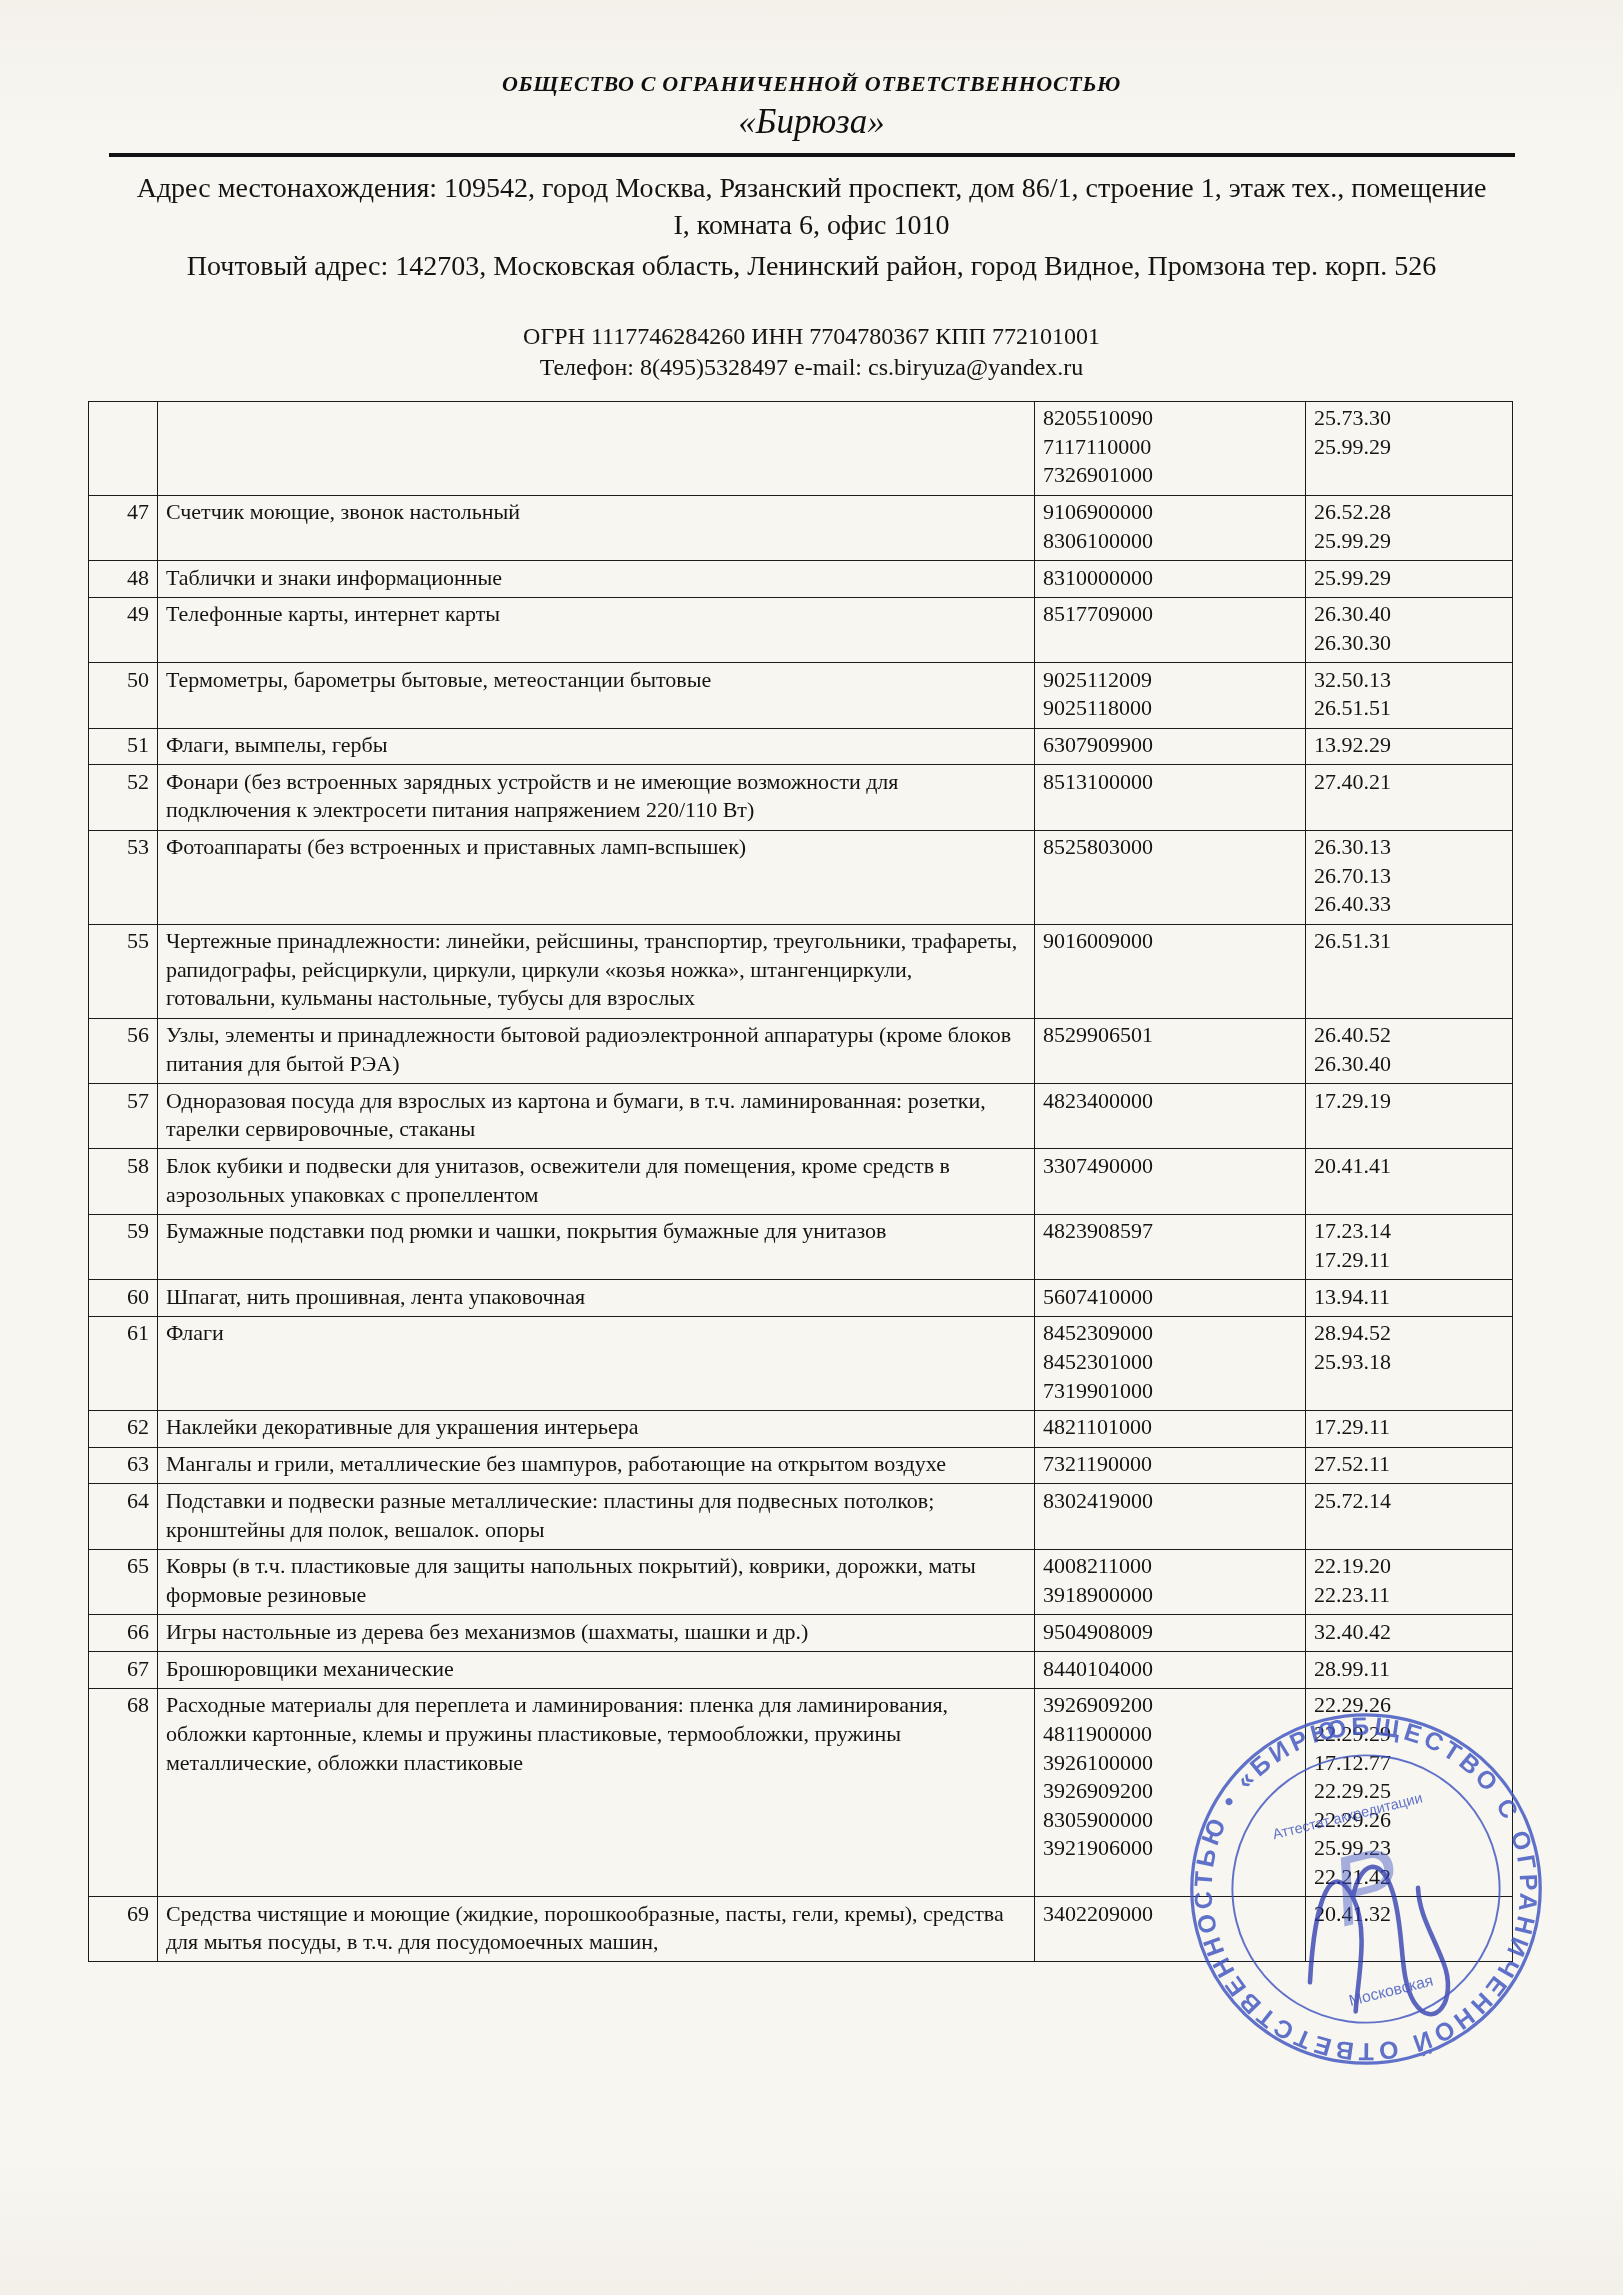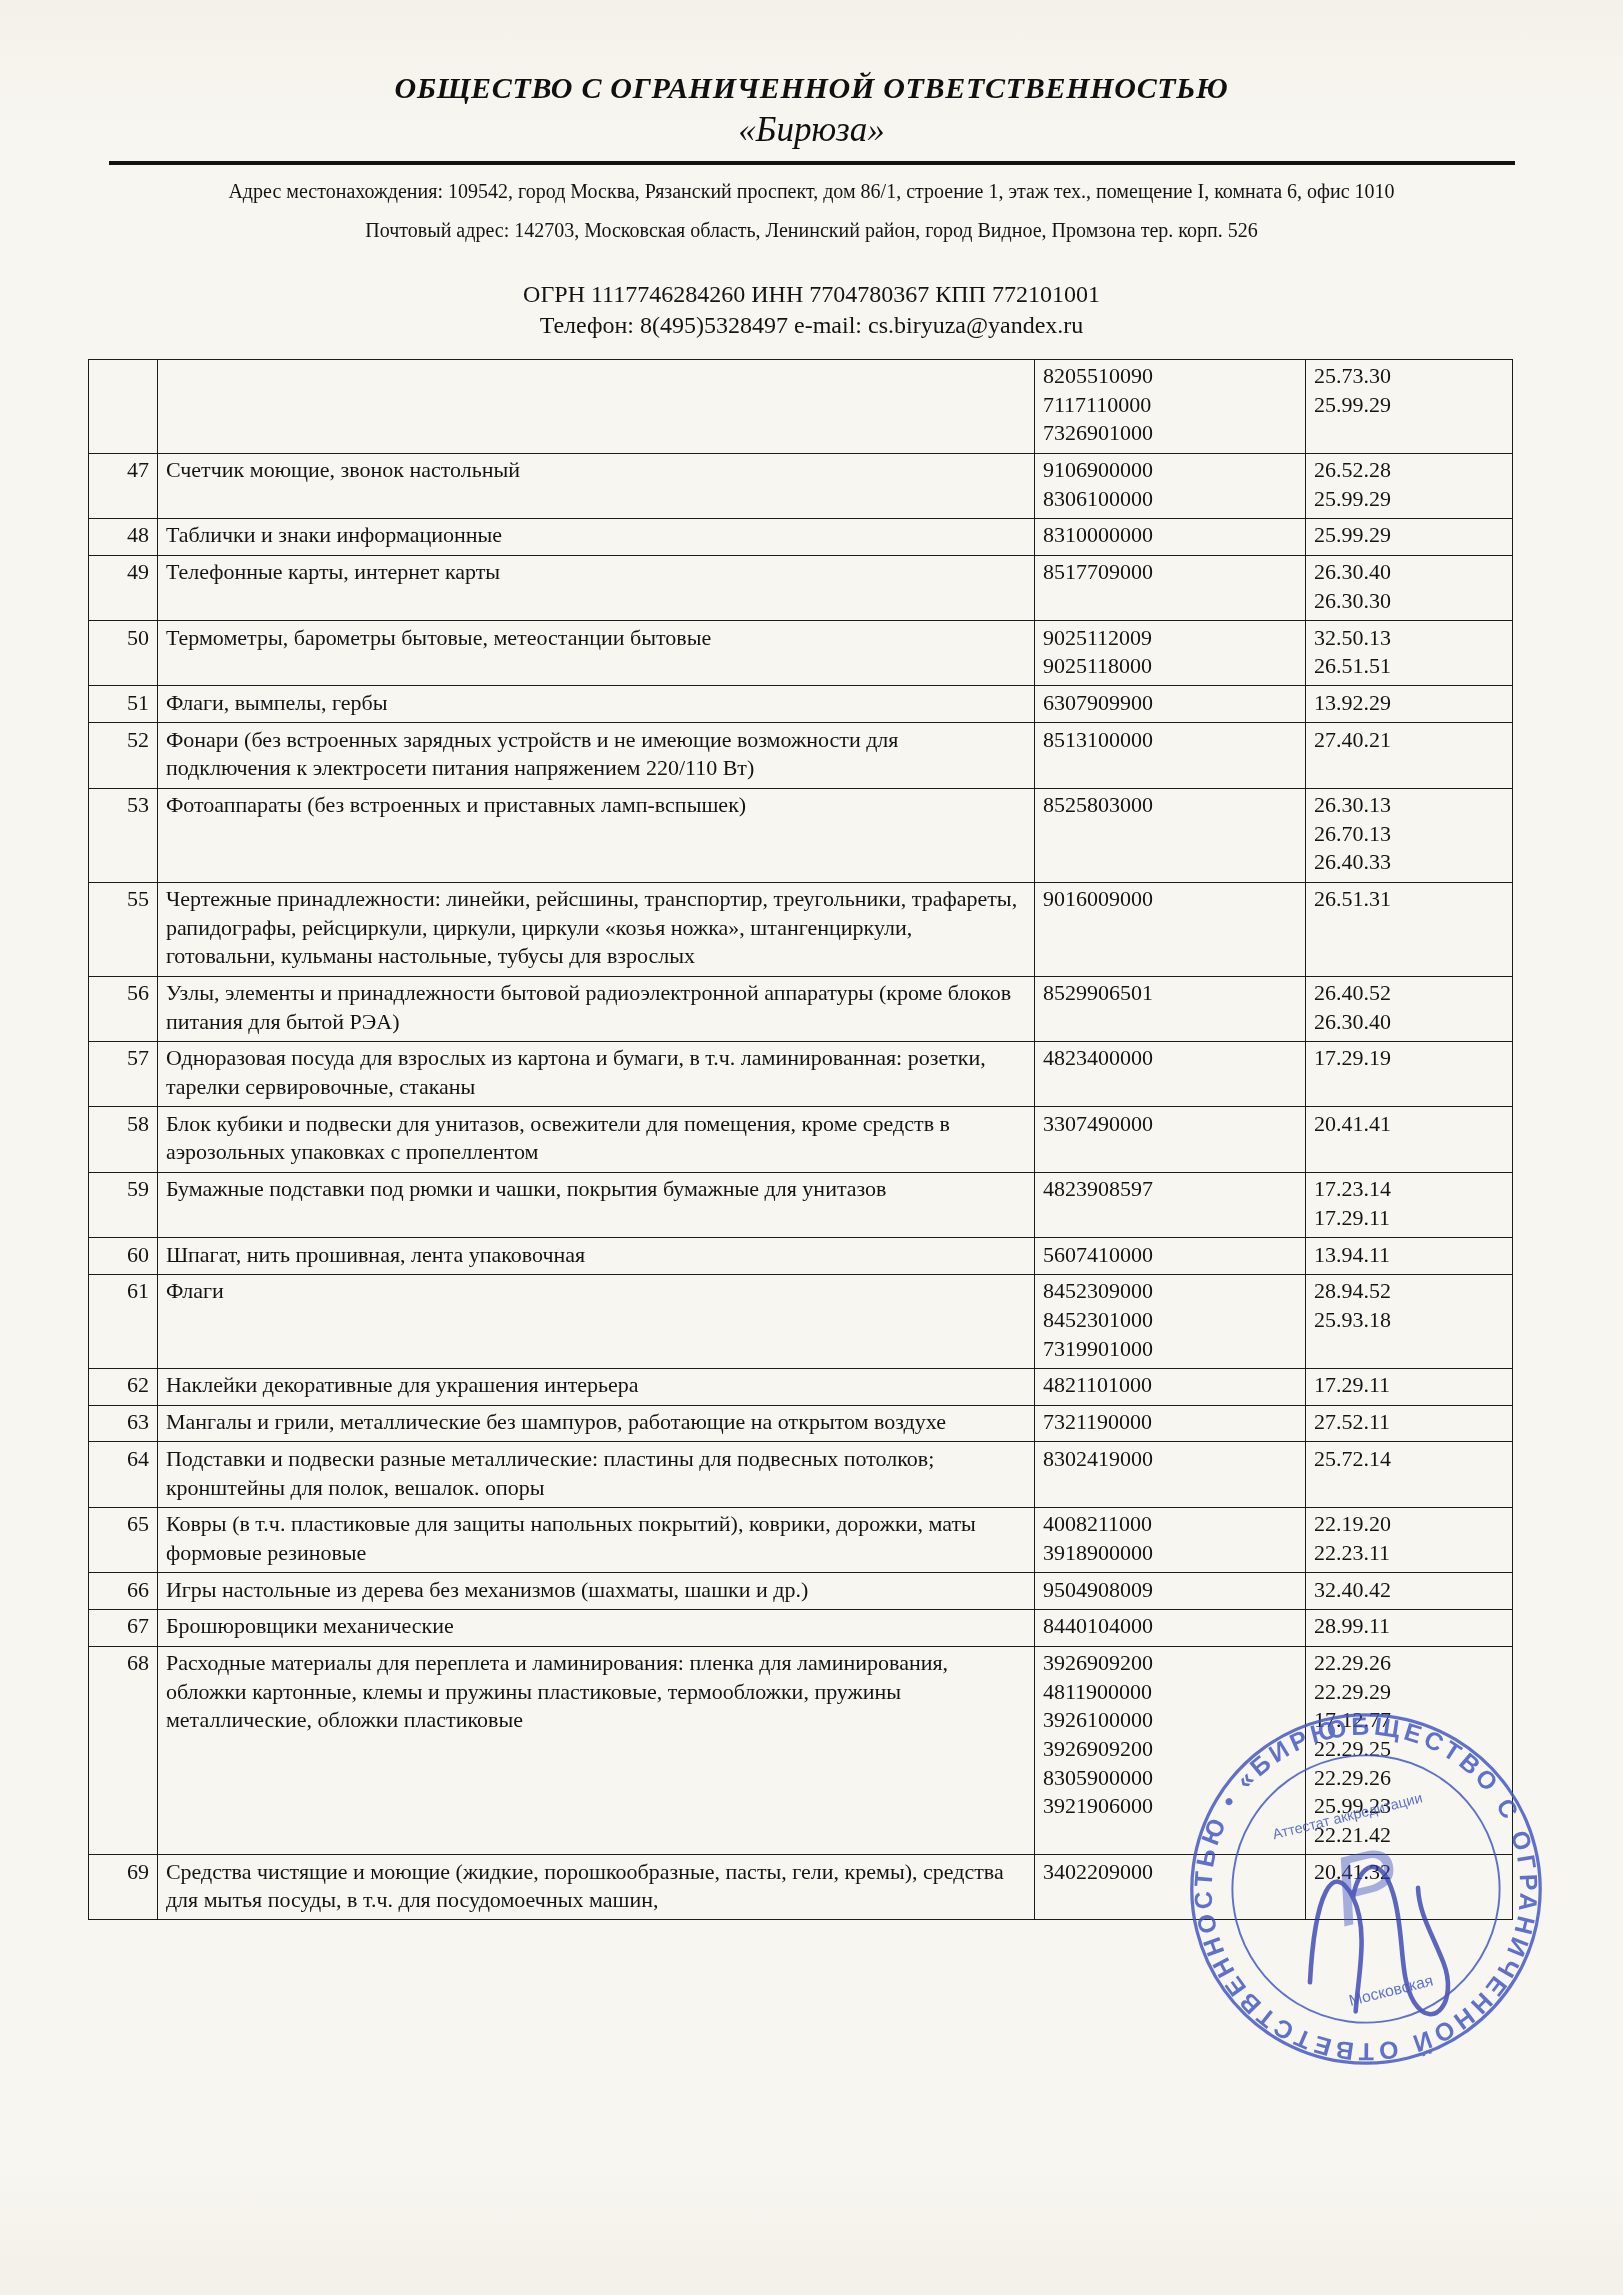--- a/index.html
+++ b/index.html
@@ -9,34 +9,34 @@
     width:1623px; height:2295px;
     margin:0 auto;
     background:#f7f5ee;
     background-image:linear-gradient(180deg,#f3f1ea 0%, #f8f6f0 6%, #f8f6f0 94%, #f2f0e9 100%);
     font-family:"Liberation Serif", serif;
     color:#141414;
     overflow:hidden;
   }
   .letterhead { padding-top:71px; text-align:center; }
   .title {
-    font-size:30px; font-weight:bold; font-style:italic;
+    font-size:22px; font-weight:bold; font-style:italic;
     letter-spacing:0.7px; color:#101010;
   }
   .subtitle {
     font-size:35px; font-weight:normal; font-style:italic;
     margin-top:5.2px; color:#101010;
   }
   .rule {
     width:1406px; height:4.6px; background:#121212;
     margin:10.5px auto 13px auto;
   }
   .addr {
-    font-size:20px; line-height:1.32;
-    width:1361px; margin:12px auto;
+    font-size:28px; line-height:1.32;
+    width:1361px; margin:4px auto;
   }
   .addr-2 { margin-top:1.3px; }
   .reg { font-size:24px; margin-top:38px; }
   .contact { font-size:24px; margin-top:3.9px; }
 
   table.goods {
     margin:19.6px 0 0 88px;
     width:1423px;
     border-collapse:collapse;
     table-layout:fixed;

